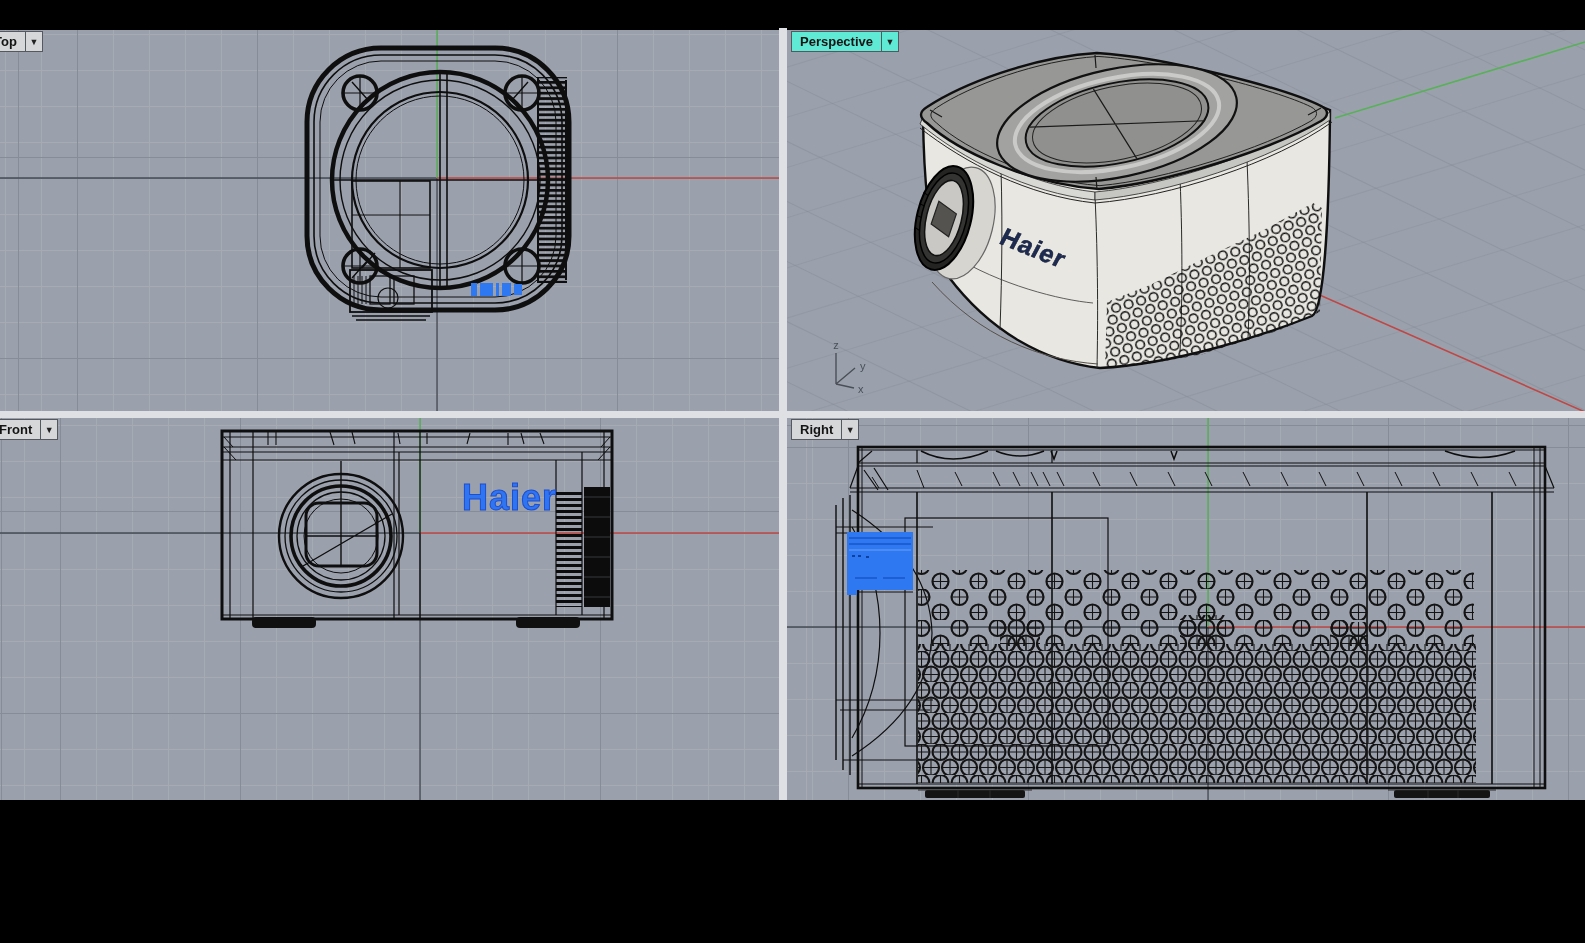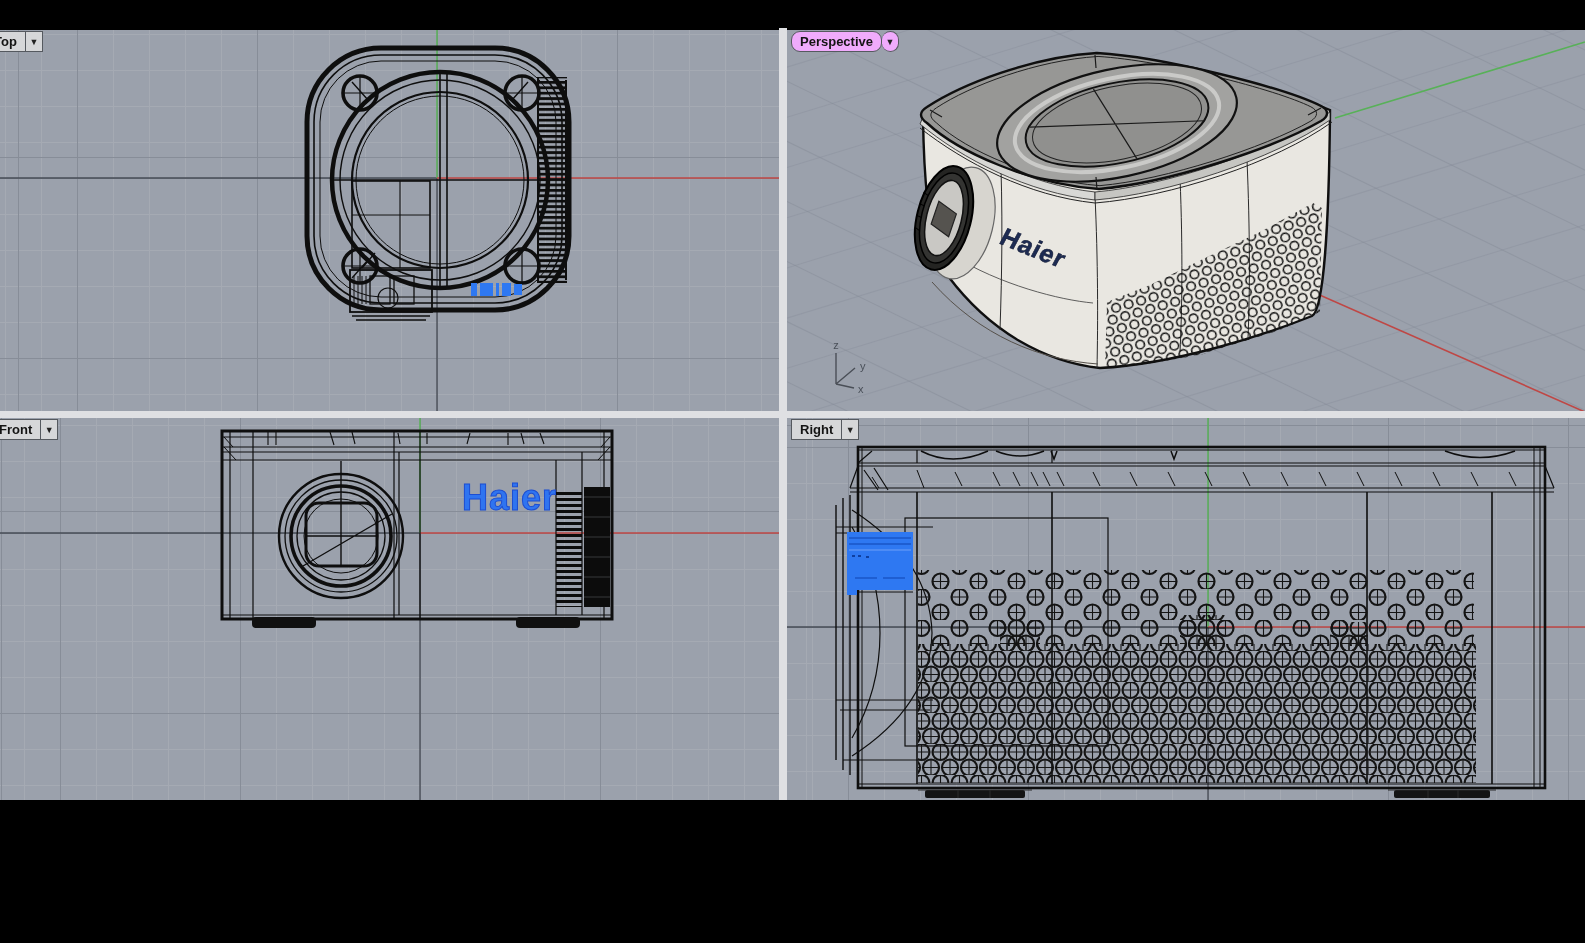--- a/index.html
+++ b/index.html
@@ -21,21 +21,21 @@
   .divider-v{position:absolute;left:779px;top:28px;width:8px;height:774px;background:#dfe0e3;}
   .divider-h{position:absolute;left:0;top:411px;width:1585px;height:7px;background:#dfe0e3;}
   .black-bar{position:absolute;left:0;width:1585px;background:#000;}
   #bar-top{top:0;height:30px;}
   #bar-bottom{top:800px;height:143px;}
   .vp-label-wrap{position:absolute;top:1px;display:flex;align-items:stretch;z-index:6;height:21px;}
   .vp-label{background:#d6d7d9;border:1px solid #55595f;color:#141414;font-size:13px;
             font-weight:bold;padding:2px 8px 2px 8px;line-height:16px;white-space:nowrap;}
   .vp-arrow{background:#d6d7d9;border:1px solid #55595f;border-left:none;width:16px;display:flex;
             align-items:center;justify-content:center;font-size:9px;color:#222;}
-  .active .vp-label,.active .vp-arrow{background:#f0abfc;border-radius:9px;}
+  .active .vp-label,.active .vp-arrow{background:#5eead4;}
   text{font-family:"Liberation Sans",sans-serif;}
 </style>
 </head>
 <body>
 
 <div class="screen">
 
   <div class="black-bar" id="bar-top"></div>
 
   <div class="viewport vp-ortho" id="vp-top">

